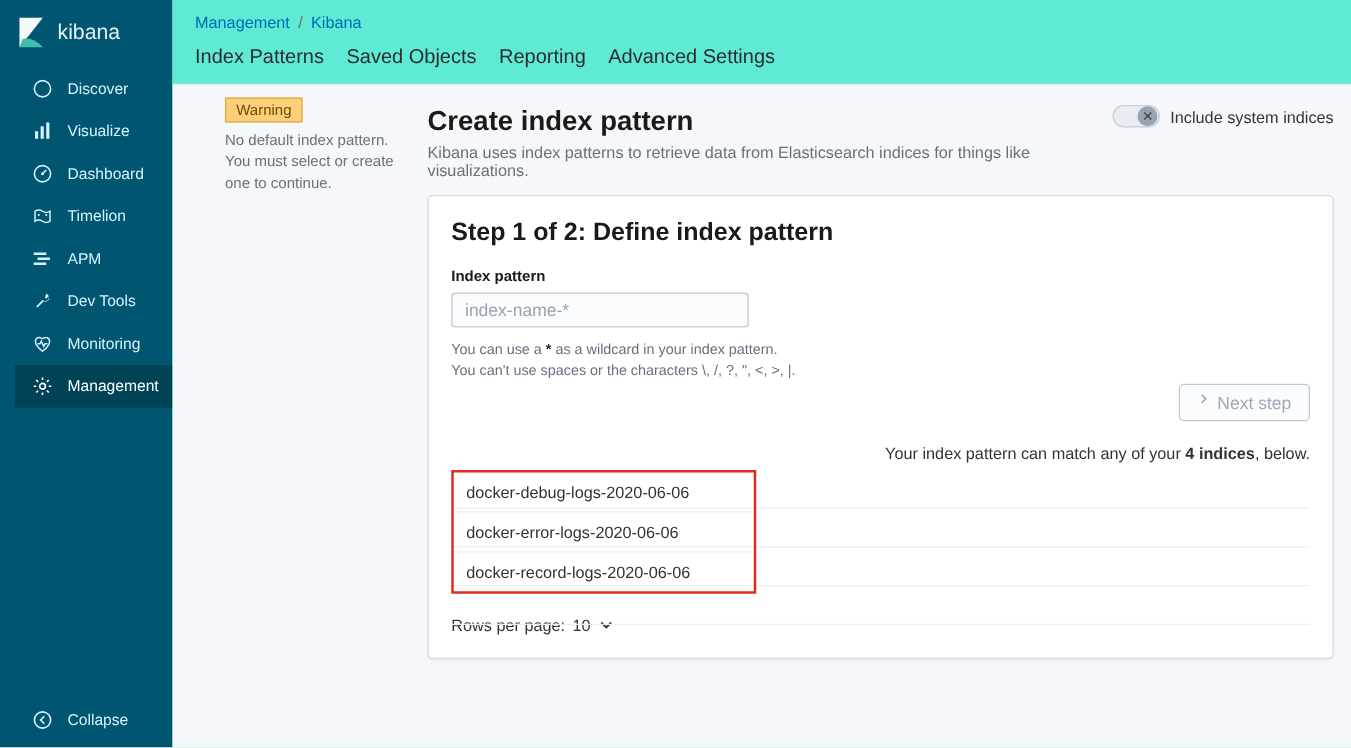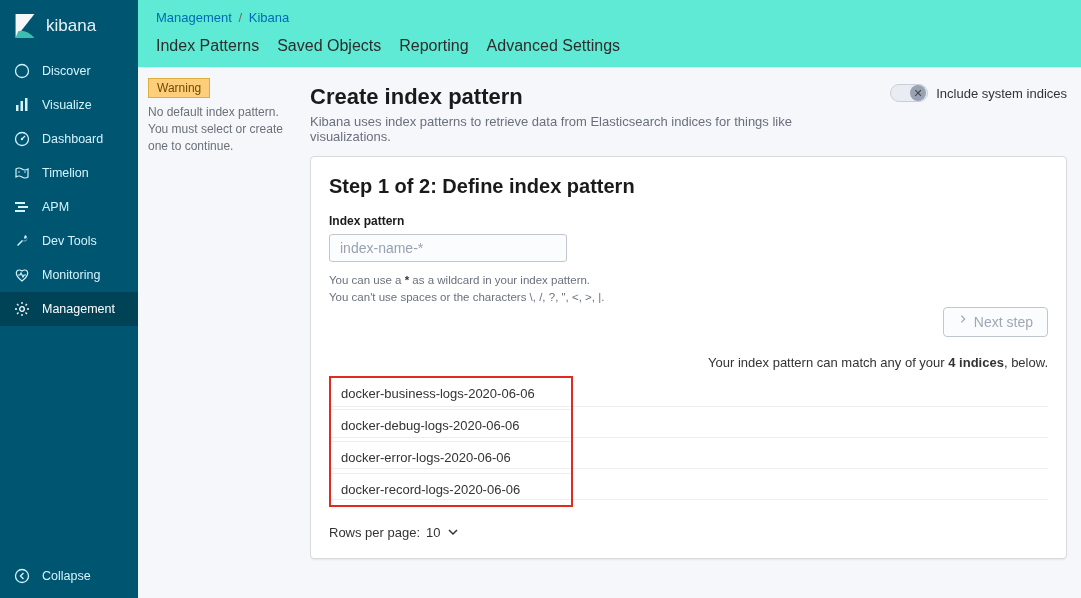--- a/index.html
+++ b/index.html
@@ -3,34 +3,34 @@
   <meta charset="utf-8">
   <style>
     * { margin: 0; padding: 0; box-sizing: border-box; font-family: -apple-system, BlinkMacSystemFont, "Segoe UI", Helvetica, Arial, sans-serif; }
     body { width: 1081px; height: 598px; display: flex; background: #fff; color: #1a1a1a; overflow: hidden; }
 
     
     .sidebar { width: 138px; background: #005571; color: #fff; display: flex; flex-direction: column; flex-shrink: 0; }
     .logo { display: flex; align-items: center; gap: 10px; padding: 14px 14px 16px 14px; }
     .logo-mark { width: 22px; height: 24px; }
     .logo-text { font-size: 17px; color: #e6f1f5; font-weight: 400; }
-    .nav { flex: 1; display: flex; flex-direction: column; }
+    .nav { flex: 1; display: flex; flex-direction: column; padding-left: 12px; }
     .nav-item { display: flex; align-items: center; gap: 12px; padding: 9px 14px; font-size: 12.5px; color: #d3f4ff; cursor: pointer; }
     .nav-item.active { background: #004357; color: #fff; }
     .nav-icon { width: 16px; height: 16px; flex-shrink: 0; }
     .nav-item.collapse { margin-top: auto; padding-bottom: 14px; }
 
     
     .main { flex: 1; display: flex; flex-direction: column; background: #5eead4; overflow: hidden; }
     .breadcrumb { padding: 10px 18px 4px 18px; font-size: 13px; color: #006BB4; }
     .breadcrumb span.sep { color: #6b6b6b; padding: 0 3px; }
     .tabs { display: flex; gap: 18px; padding: 8px 18px 12px 18px; font-size: 16px; color: #2d2d2d; border-bottom: 1px solid #e6e6e6; }
     .tabs .tab { cursor: pointer; }
 
-    .content { flex: 1; display: flex; background: #f5f7fa; overflow: auto; }
+    .content { flex: 1; display: flex; background: #f5f7fa; overflow: auto; padding-left: 32px; }
 
     .warning-panel { width: 160px; background: #f5f7fa; padding: 10px 10px 0 10px; font-size: 12px; color: #6a7179; flex-shrink: 0; }
     .warning-panel .badge { display: inline-block; background: #FFCE7A; color: #6b4e00; padding: 2px 8px; font-size: 12px; border: 1px solid #daae3c; margin-bottom: 6px; }
     .warning-panel .msg { line-height: 1.4; }
 
     .page { flex: 1; padding: 16px 14px 10px 12px; background: #f5f7fa; }
     .page-header { display: flex; align-items: flex-start; justify-content: space-between; margin-bottom: 12px; gap: 20px; }
     .page-title { font-size: 22px; font-weight: 600; color: #1a1a1a; margin-bottom: 4px; }
     .page-desc { font-size: 13px; color: #69707d; }
     .include-toggle { display: flex; align-items: center; gap: 8px; font-size: 13px; color: #333; white-space: nowrap; }
@@ -227,21 +227,20 @@
         </div>
 
         <div style="position:relative;">
           <div class="full-rows" style="position:absolute;left:0;right:0;top:0;">
             <div class="full-row"></div>
               <div class="full-row"></div>
               <div class="full-row"></div>
               <div class="full-row"></div>
           </div>
           <div class="index-list" style="position:relative;">
-            <div class="index-row">docker-business-logs-2020-06-06</div>
             <div class="index-row">docker-debug-logs-2020-06-06</div>
             <div class="index-row">docker-error-logs-2020-06-06</div>
             <div class="index-row">docker-record-logs-2020-06-06</div>
           </div>
         </div>
 
         <div class="rows-per">
           <span>Rows per page:</span>
           <span>10</span>
           <span>

